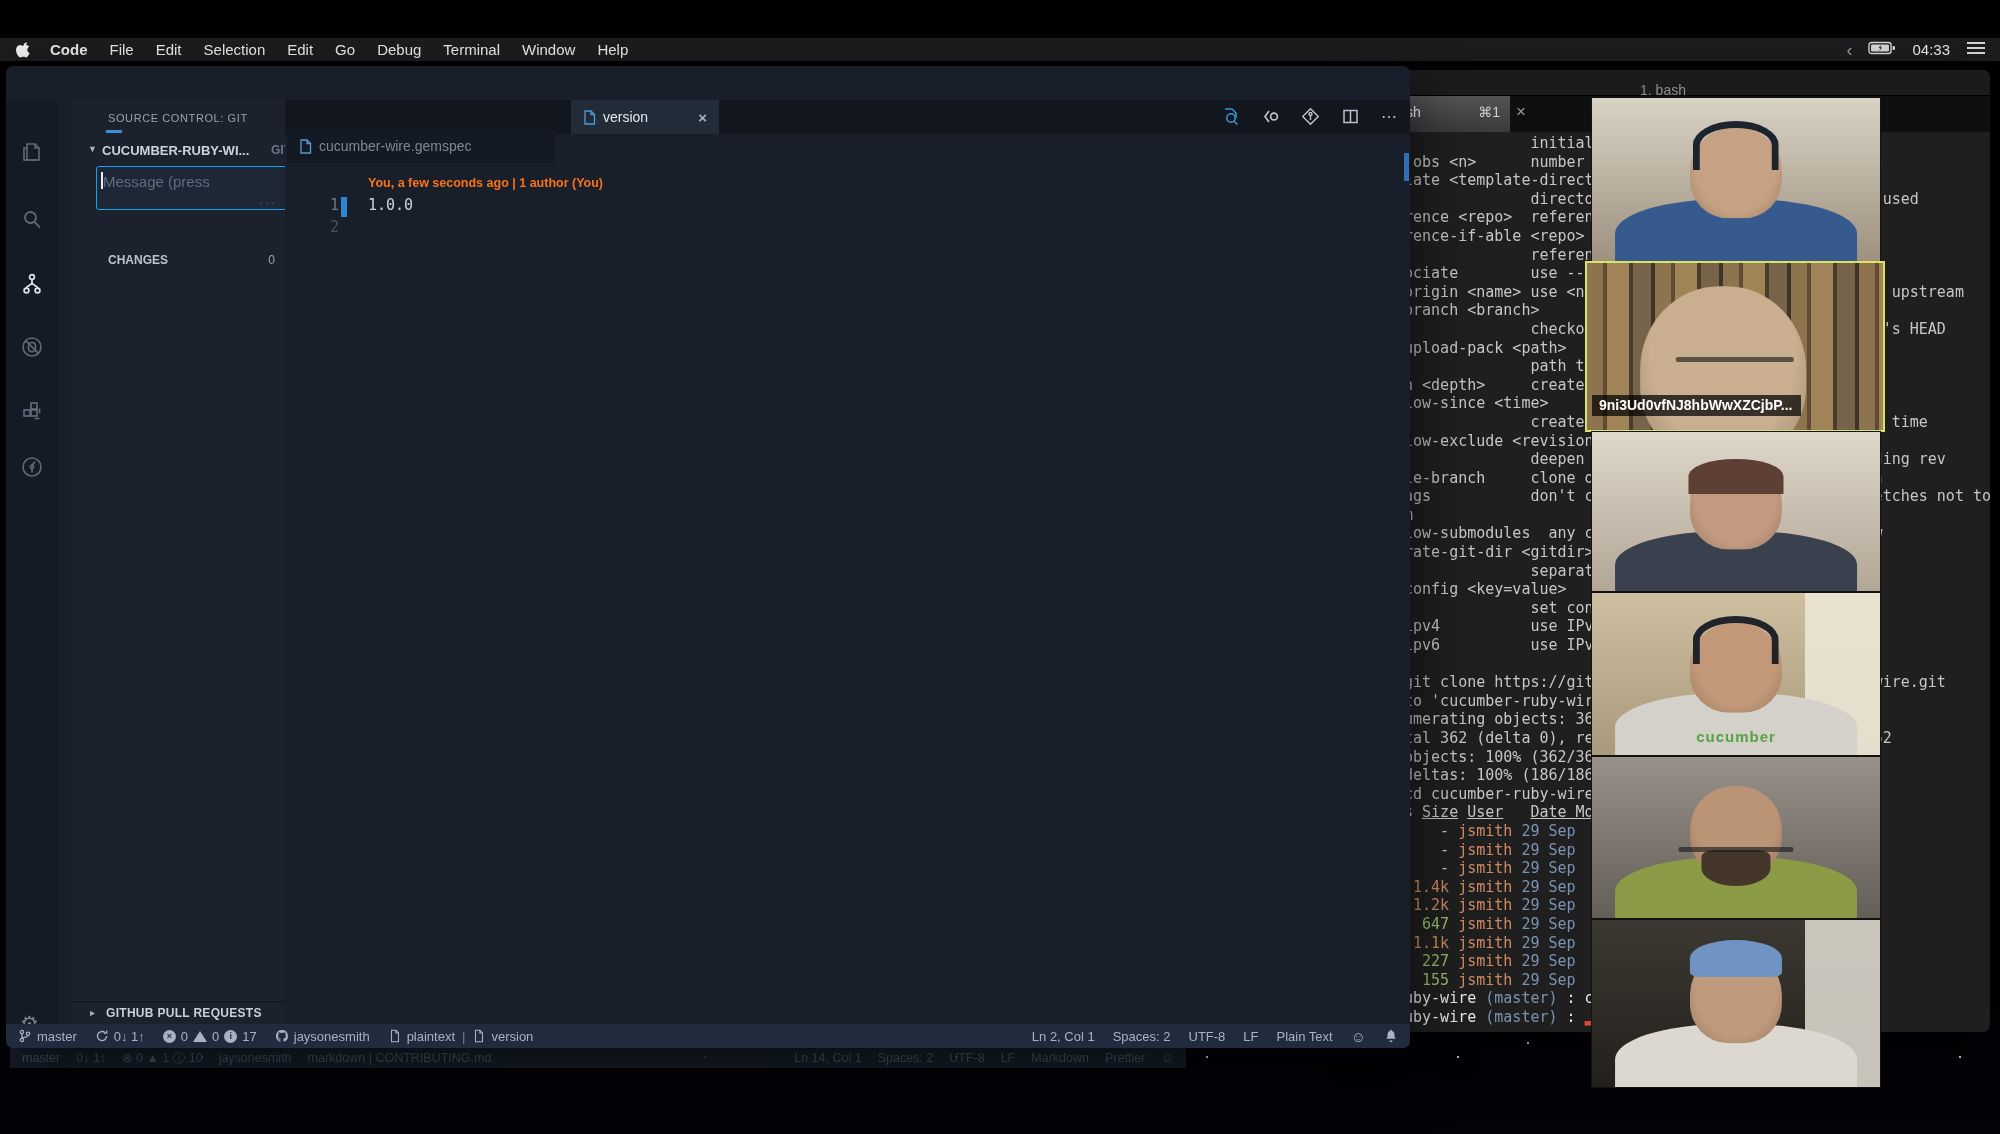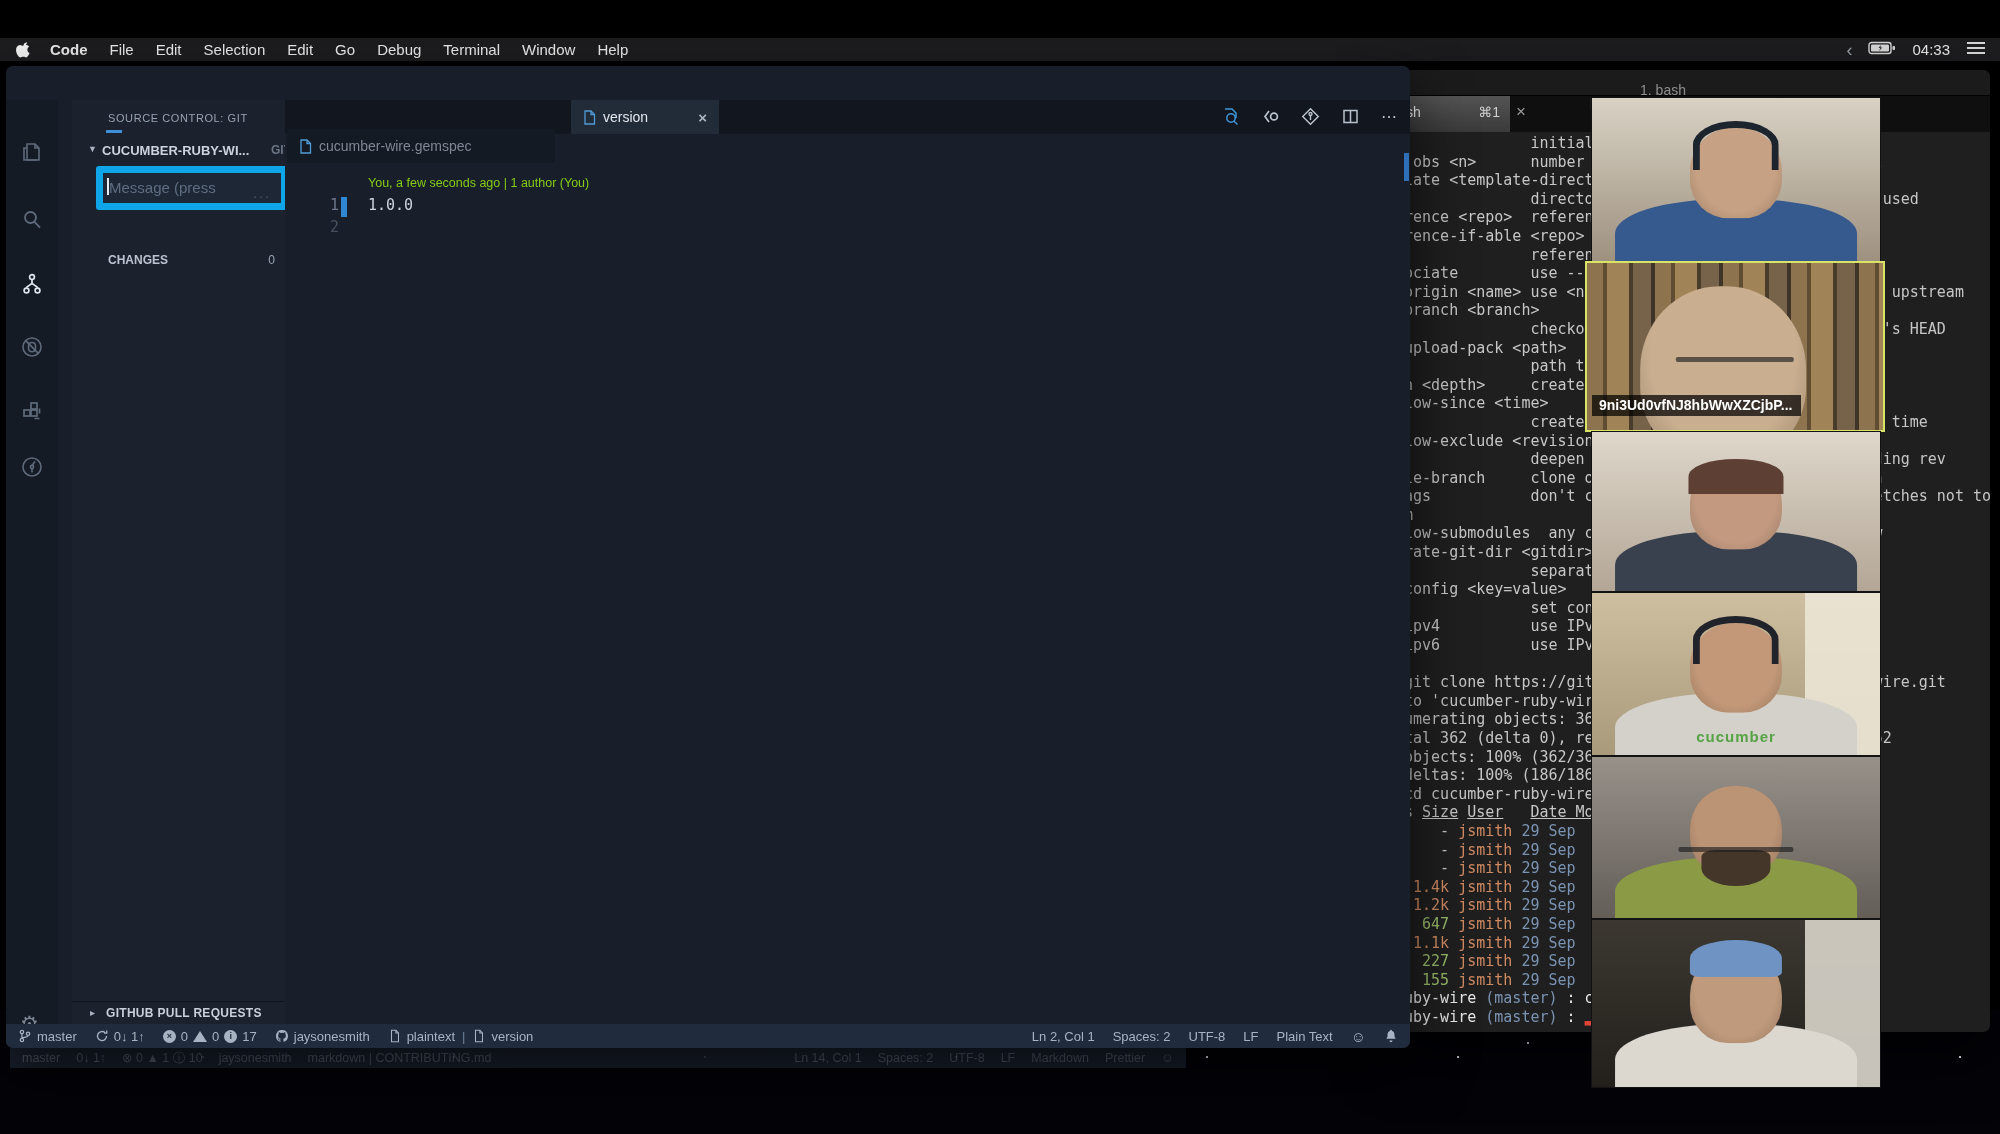--- a/index.html
+++ b/index.html
@@ -36,21 +36,21 @@
   .act-icon.active{color:#dde4ee;}
   .act-icon svg{width:24px;height:24px;display:block;}
   #sidebar{position:absolute;left:66px;top:34px;width:227px;height:924px;background:#1b222d;}
   #sc-header{position:absolute;left:36px;top:12px;font-size:11px;letter-spacing:.6px;color:#97a1b1;}
   #sc-progress{position:absolute;left:34px;top:30px;width:16px;height:3px;background:#3f8ed8;}
   #repo-row{position:absolute;left:0;top:40px;width:227px;height:22px;color:#ccd3dd;font-size:13px;font-weight:bold;}
   #repo-row .twist{position:absolute;left:16px;top:4px;font-size:9px;color:#aab3c0;}
   #repo-row .rlabel{position:absolute;left:30px;top:3px;}
   #repo-row .rbadge{position:absolute;right:8px;top:3px;color:#6b7584;font-weight:bold;font-size:12px;}
   #commit-box{position:absolute;left:24px;top:66px;width:192px;height:44px;background:#1d2735;
-    border:7px solid #0ea5e9;border-radius:3px;}
+    border:1px solid #0ea5e9;border-radius:3px;}
   #commit-input{position:absolute;left:6px;top:3px;width:180px;height:22px;background:transparent;border:none;outline:none;
     color:#c7d0dc;font-size:15px;font-family:"Liberation Sans",sans-serif;}
   #commit-input::placeholder{color:#5f6d83;}
   #commit-caret{position:absolute;left:4px;top:5px;width:1.5px;height:17px;background:#e8eef6;}
   #commit-more{position:absolute;right:10px;bottom:2px;color:#4a5568;font-size:14px;letter-spacing:2px;}
   #changes-row{position:absolute;left:0;top:150px;width:227px;height:22px;}
   #changes-row .clabel{position:absolute;left:36px;top:3px;font-size:12px;font-weight:bold;color:#bac3cf;}
   #changes-row .ccount{position:absolute;right:24px;top:3px;font-size:12px;color:#9aa4b2;}
   #pr-section{position:absolute;left:0;top:901px;width:227px;height:23px;border-top:1px solid #10151d;}
   #pr-section .twist{position:absolute;left:18px;top:5px;font-size:10px;color:#aab3c0;}
@@ -59,21 +59,21 @@
   #tabbar{position:absolute;left:0;top:0;width:1125px;height:34px;background:#11161f;}
   .tab{position:absolute;top:0;height:34px;display:flex;align-items:center;gap:7px;padding:0 12px;font-size:14px;}
   #tab-0{left:2px;width:268px;background:#141a23;color:#7e8795;margin-top:29px;}
   #tab-1{left:286px;width:148px;background:#222b38;color:#e2e7ee;}
   .tab .ficon{width:13px;height:15px;flex:0 0 auto;color:#4f9cd6;}
   .tab .ficon svg{width:13px;height:15px;display:block;}
   .tab .close{margin-left:auto;color:#aab3bf;font-size:15px;font-weight:bold;}
   #editor-toolbar{position:absolute;right:12px;top:7px;display:flex;align-items:center;gap:21px;color:#b9c2cd;}
   #editor-toolbar svg{width:19px;height:19px;display:block;}
   #editor-toolbar .dots{font-size:16px;letter-spacing:1px;}
-  #codelens{position:absolute;left:83px;top:76px;font-size:12.5px;color:#84cc16;}
+  #codelens{position:absolute;left:83px;top:76px;font-size:12.5px;color:#f97316;font-weight:bold;}
   .eline{position:absolute;left:0;width:1125px;height:22px;font-family:"DejaVu Sans Mono",monospace;font-size:15px;}
   .eline .gut{position:absolute;left:30px;width:24px;text-align:right;color:#47505f;}
   .eline .code{position:absolute;left:83px;color:#ccd3dc;}
   #line-1{top:96px;}
   #line-1 .gut{color:#6b7688;}
   #line-2{top:118px;}
   #cursor-bar{position:absolute;left:56px;top:97px;width:6px;height:20px;background:#2f87d3;}
   
   #statusbar{position:absolute;left:0;top:958px;width:1404px;height:24px;background:#202b3d;color:#a7b3c2;
     font-size:13px;display:flex;align-items:center;justify-content:space-between;padding:0 12px;}

